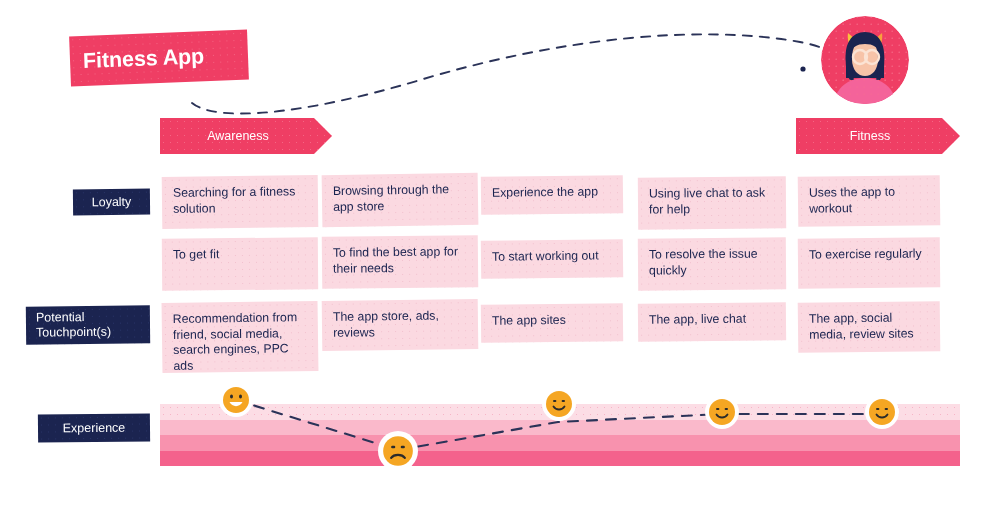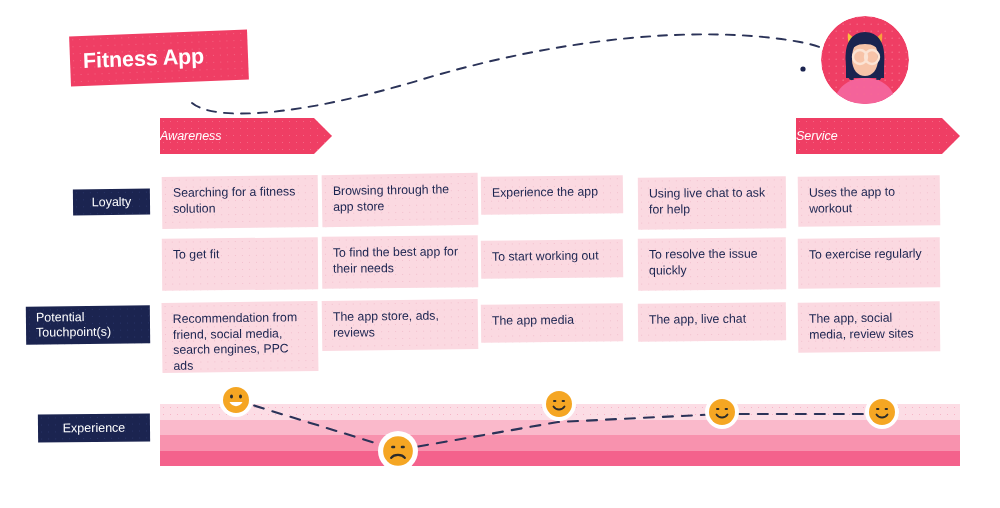--- a/index.html
+++ b/index.html
@@ -71,23 +71,22 @@
   }
   .stage {
     position: absolute;
     top: 0;
     height: 36px;
     background: #ef3e64;
     -webkit-clip-path: polygon(0 0, calc(100% - 18px) 0, 100% 50%, calc(100% - 18px) 100%, 0 100%);
     clip-path: polygon(0 0, calc(100% - 18px) 0, 100% 50%, calc(100% - 18px) 100%, 0 100%);
     display: flex;
     align-items: center;
-    justify-content: flex-start;
+    justify-content: center;
     padding-right: 16px;
-    font-style: italic;
   }
   .stage::before {
     content: "";
     position: absolute;
     inset: 0;
     background-image: radial-gradient(#f7708c 0.7px, transparent 0.8px);
     background-size: 7px 7px;
     opacity: .8;
   }
   .stage-label {
@@ -229,21 +228,21 @@
       <path d="M44 62 C26 62, 14 73, 12 90 L76 90 C74 73, 62 62, 44 62 Z" fill="#f4639a"></path>
       <rect x="0" y="62" width="88" height="28" fill="url(#dots)" opacity="0.35"></rect>
     </g>
   </svg>
 
   <div id="stages">
     <div class="stage" style="left:0px; width:172px;">
       <span class="stage-label">Awareness</span>
     </div>
     <div class="stage" style="left:636px; width:164px;">
-      <span class="stage-label">Service</span>
+      <span class="stage-label">Fitness</span>
     </div>
   </div>
 
   <div class="row-label" style="left:73px; top:189px; width:77px; height:26px; transform:rotate(-0.6deg);">
     <span>Loyalty</span>
   </div>
   <div class="row-label" style="left:26px; top:306px; width:124px; height:38px; transform:rotate(-0.6deg); justify-content:flex-start; text-align:left;">
     <span>Potential Touchpoint(s)</span>
   </div>
   <div class="row-label" style="left:38px; top:414px; width:112px; height:28px; transform:rotate(-0.6deg);">
@@ -282,21 +281,21 @@
     <span>To exercise regularly</span>
   </div>
 
   <div class="cell" style="left:162px; top:302px; width:156px; height:70px; transform:rotate(-0.8deg);">
     <span>Recommendation from friend, social media, search engines, PPC ads</span>
   </div>
   <div class="cell" style="left:322px; top:300px; width:156px; height:50px; transform:rotate(-0.7deg);">
     <span>The app store, ads, reviews</span>
   </div>
   <div class="cell" style="left:481px; top:304px; width:142px; height:38px; transform:rotate(-0.7deg);">
-    <span>The app media</span>
+    <span>The app sites</span>
   </div>
   <div class="cell" style="left:638px; top:303px; width:148px; height:38px; transform:rotate(-0.6deg);">
     <span>The app, live chat</span>
   </div>
   <div class="cell" style="left:798px; top:302px; width:142px; height:50px; transform:rotate(-0.7deg);">
     <span>The app, social media, review sites</span>
   </div>
 
   <div id="exp-bands">
     <div class="band band-0"></div>

